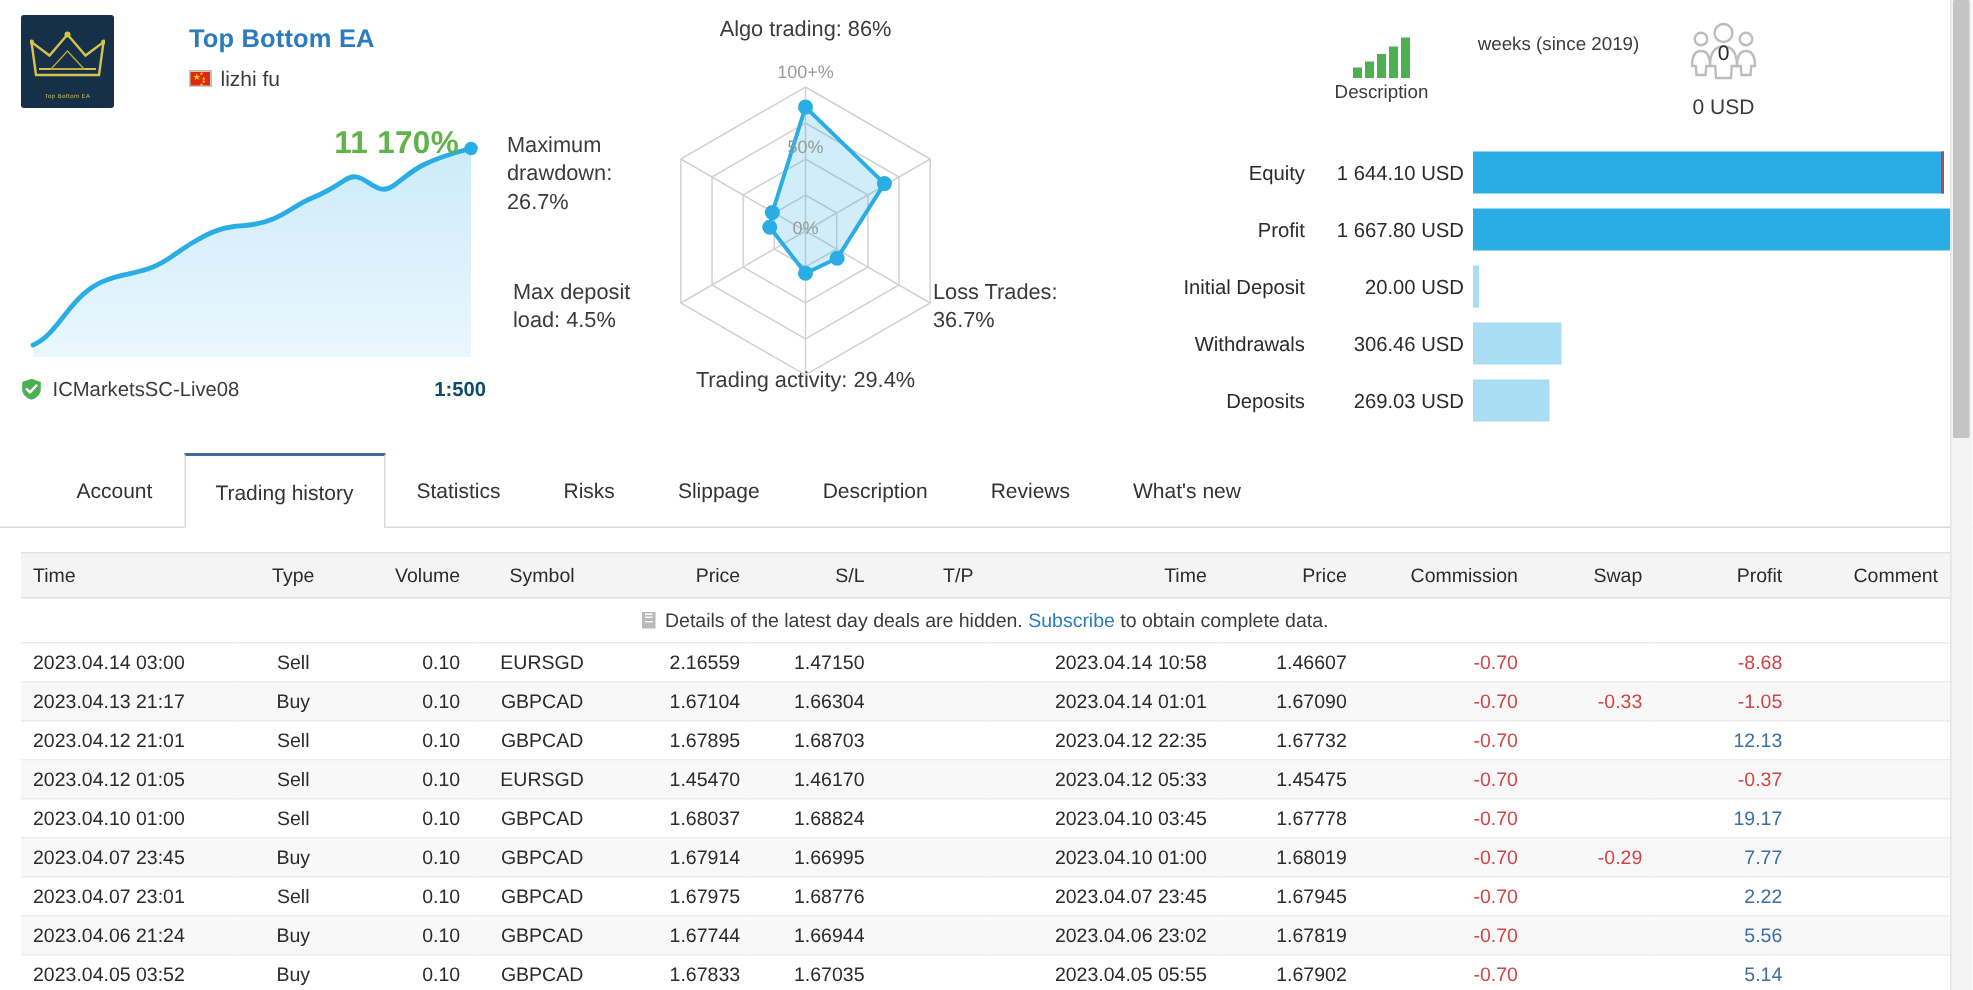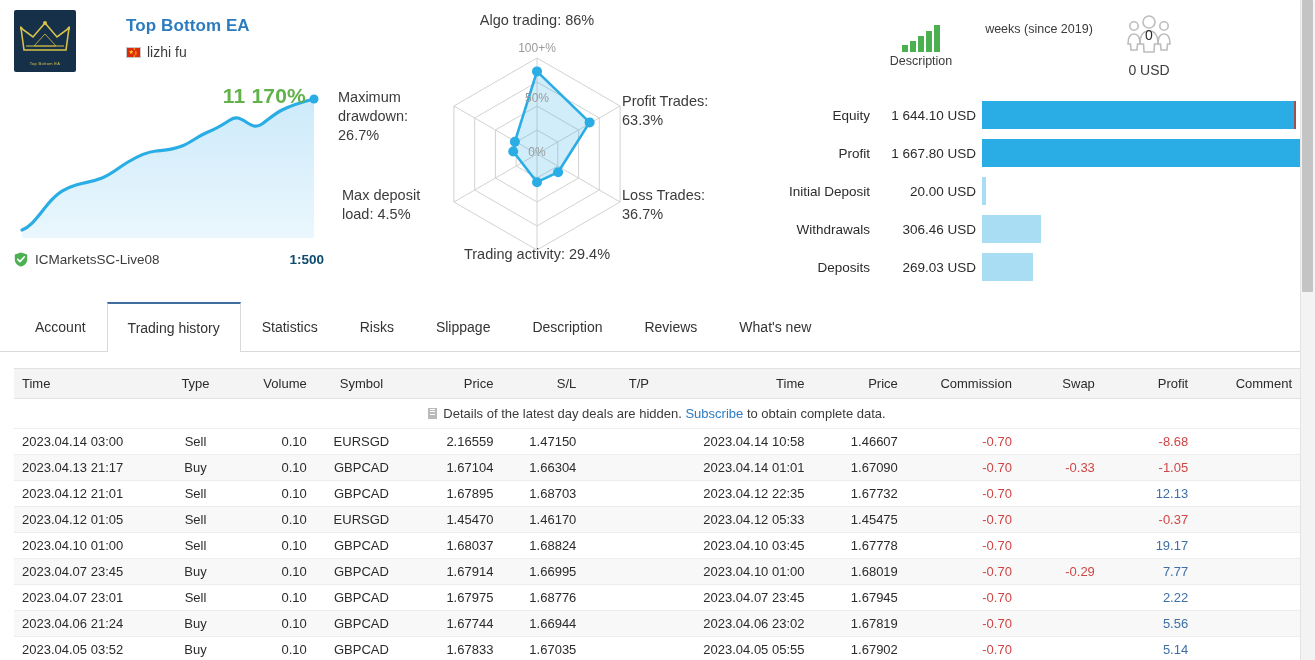--- a/index.html
+++ b/index.html
@@ -75,21 +75,21 @@
   .bar-row { display:flex; align-items:center; height:38px; }
   .bar-label { width:110px; text-align:right; font-size:13.5px; color:#2b2b2b; }
   .bar-value { width:112px; text-align:right; font-size:13.5px; color:#2b2b2b; padding-right:6px; }
   .bar-track { flex:1; height:38px; position:relative; }
   .bar-fill { position:absolute; left:0; top:5px; height:28px; }
 
   
   .tabs {
     position:absolute; left:0; top:302px; width:1315px; height:50px;
     border-bottom:1px solid #d9d9d9; display:flex; align-items:stretch;
-    padding-left:14px;
+    padding-left:30px;
   }
   .tab {
     display:flex; align-items:center; padding:0 20px; font-size:14px;
     color:#333; cursor:pointer; border:1px solid transparent; border-bottom:none;
     position:relative; top:0; background:transparent;
   }
   .tab.active {
     background:#fff; border-color:#d9d9d9; border-top:2px solid #3e6d9e;
     margin-bottom:-1px; font-weight:normal;text-align:center;
   }
@@ -211,21 +211,20 @@
           <circle cx="162.9" cy="127.7" r="5"></circle>
         </g>
 
         <text x="185" y="38" text-anchor="middle" font-family="Liberation Sans, sans-serif" font-size="12" fill="#9a9a9a">100+%</text>
         <text x="185" y="88" text-anchor="middle" font-family="Liberation Sans, sans-serif" font-size="12" fill="#9a9a9a">50%</text>
         <text x="185" y="142" text-anchor="middle" font-family="Liberation Sans, sans-serif" font-size="12" fill="#9a9a9a">0%</text>
       </svg>
       
       <div style="position:absolute;left:0;top:0;width:370px;height:268px;pointer-events:none;">
         <div style="position:absolute;left:60px;top:-2px;width:250px;text-align:center;font-size:14.5px;color:#3b3b3b;">Algo trading: 86%</div>
-        <div style="position:absolute;left:270px;top:78px;width:110px;text-align:left;font-size:14.5px;color:#3b3b3b;line-height:19px;">Profit Trades: 63.3%</div>
         <div style="position:absolute;left:270px;top:172px;width:110px;text-align:left;font-size:14.5px;color:#3b3b3b;line-height:19px;">Loss Trades: 36.7%</div>
         <div style="position:absolute;left:35px;top:232px;width:300px;text-align:center;font-size:14.5px;color:#3b3b3b;">Trading activity: 29.4%</div>
         <div style="position:absolute;left:-10px;top:172px;width:110px;text-align:left;font-size:14.5px;color:#3b3b3b;line-height:19px;">Max deposit load: 4.5%</div>
         <div style="position:absolute;left:-14px;top:74px;width:112px;text-align:left;font-size:14.5px;color:#3b3b3b;line-height:19px;">Maximum drawdown: 26.7%</div>
       </div>
     </div>
 
     <div class="kpis">
       <div class="kpi" style="left:10px; top:12px; width:90px;">
         <div class="rel-bars">

